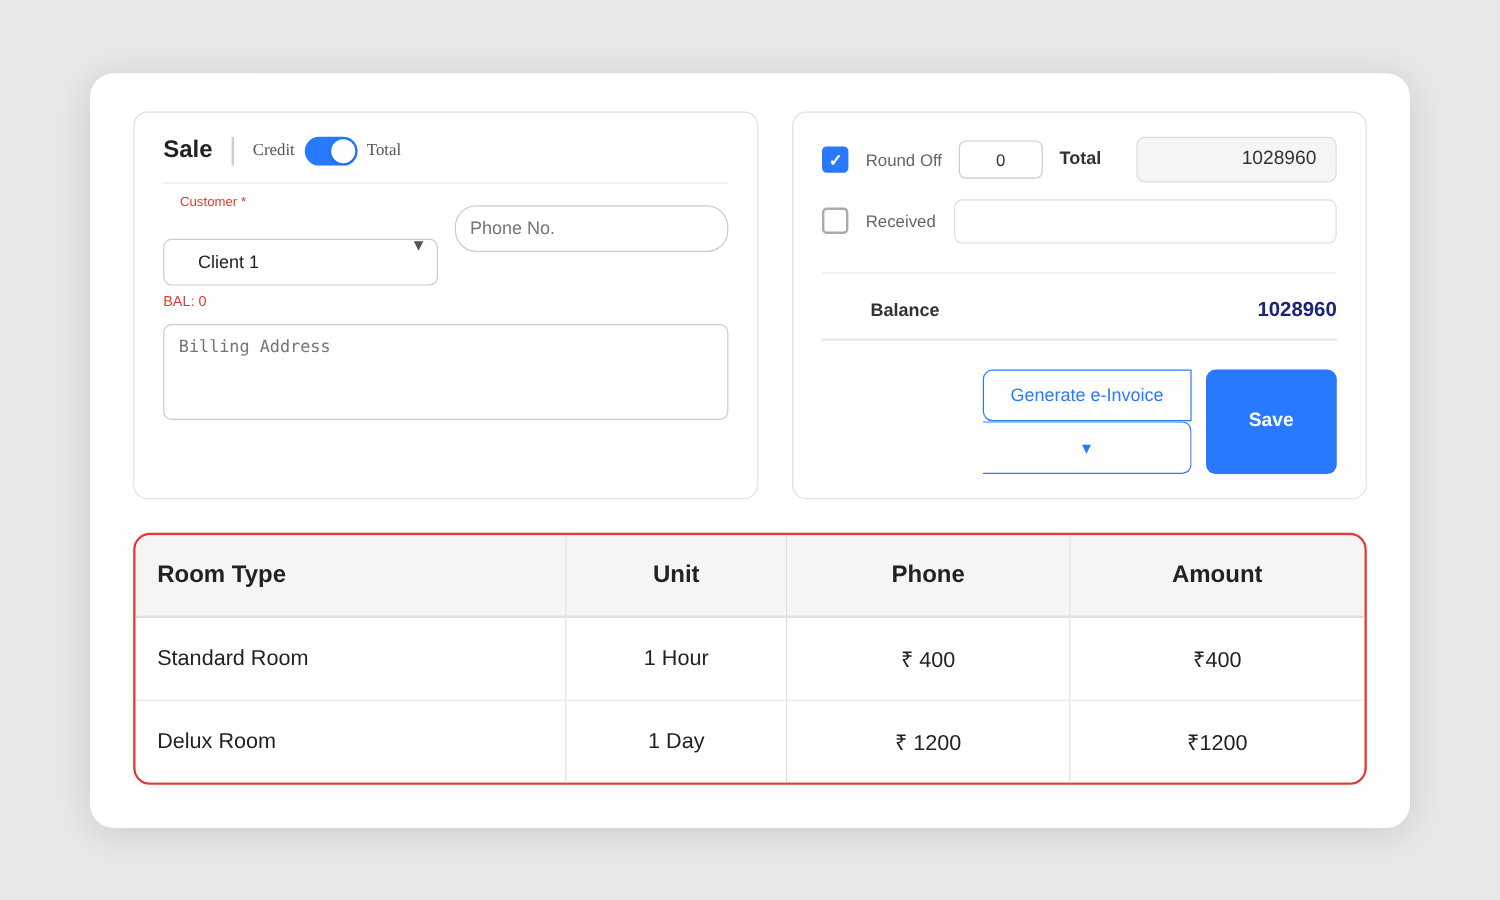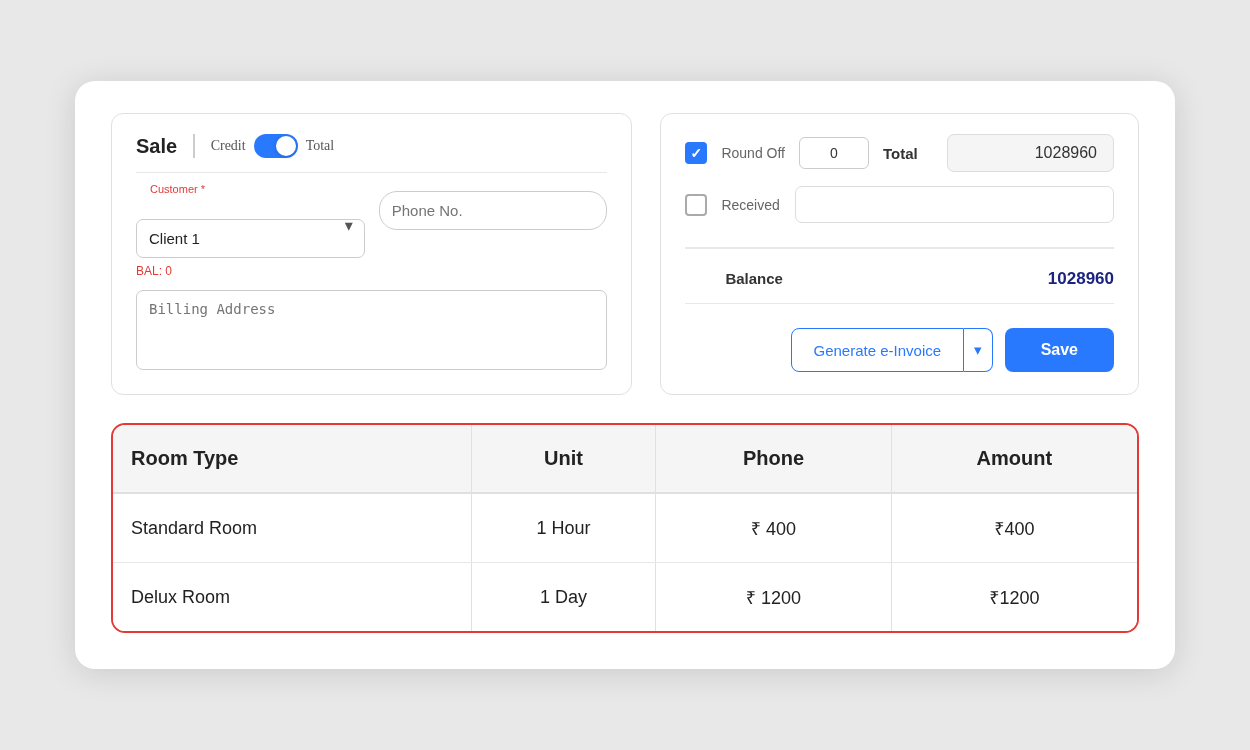--- a/index.html
+++ b/index.html
@@ -101,21 +101,21 @@
       padding: 0 4px;
     }
     .field-label span {
       color: #e53935;
       margin-top: 19px;
     }
     .select-field {
       width: 100%;
       border: 1.5px solid #ccc;
       border-radius: 7px;
-      padding: 10px 36px 10px 12px;
+      padding: 10px 36px 10px 28px;
       font-size: 15px;
       color: #222;
       background: #fff;
       appearance: none;
       cursor: pointer;
       margin-top: 28px;
     }
     .select-arrow {
       position: absolute;
       right: 12px;
@@ -271,20 +271,21 @@
       border-left: none;
       background: #fff;
       color: #2979ff;
       border-radius: 0 8px 8px 0;
       padding: 12px 10px;
       font-size: 15px;
       cursor: pointer;
     }
     .btn-group {
       display: flex;
+      flex-direction: column;
     }
     .btn-save {
       background: #2979ff;
       color: #fff;
       border: none;
       border-radius: 8px;
       padding: 12px 36px;
       font-size: 16px;
       font-weight: 700;
       cursor: pointer;

